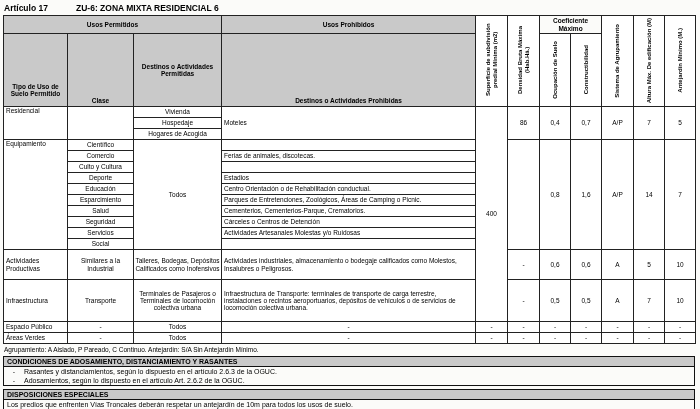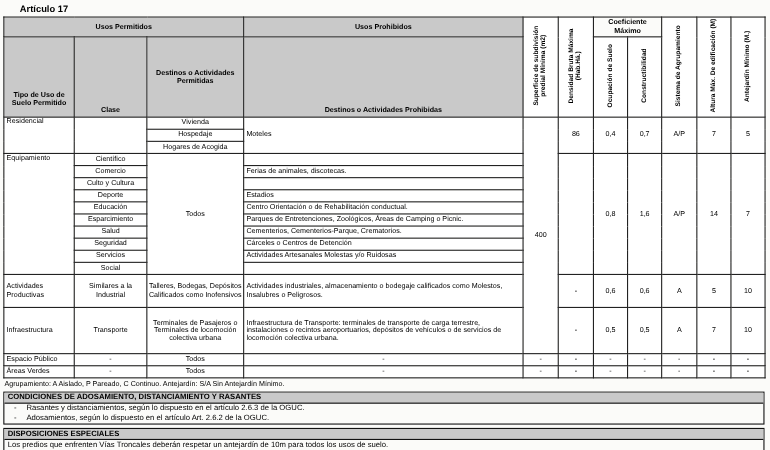--- a/index.html
+++ b/index.html
@@ -2,21 +2,21 @@
 <html><head>
 <meta charset="utf-8">
 <style>
   html,body { margin:0; padding:0; }
   body {
     width:700px; height:409px; overflow:hidden;
     background:#fbfbf9; color:#000;
     font-family:"Liberation Sans", sans-serif;
   }
   .page { padding:2px 3px; }
-  .doc-title { display:flex; align-items:baseline; font-weight:bold; font-size:8.5px; margin:1px 0 2px 1px;text-align:center; }
+  .doc-title { display:flex; align-items:baseline; font-weight:bold; font-size:8.5px; margin:1px 0 2px 1px; }
   .doc-title .article { width:72px; }
 
   table { border-collapse:collapse; table-layout:fixed; width:692px; border:1px solid #111; }
   th, td { border:1px solid #222; padding:0 1px; font-size:6.5px; line-height:1.08; overflow:hidden; }
   th { font-weight:bold; }
   .gray { background:#c9c9c9; }
 
   .hr1 { height:18px; }
   .hr2 { height:73px; }
   .rot { vertical-align:middle; text-align:center; background:#fff; }
@@ -47,20 +47,21 @@
   .bullet-row .dash { width:20px; text-align:center; flex:0 0 20px; }
   .sec-text { font-size:7px; padding:1px 3px 2px 3px; }
 </style>
 </head>
 <body>
 
 <div class="page">
 
   <div class="doc-title">
     <span class="article">Artículo 17</span>
+    <span>ZU-6: ZONA MIXTA RESIDENCIAL 6</span>
   </div>
 
   <table>
     <colgroup>
       <col style="width:64px">
         <col style="width:66px">
         <col style="width:88px">
         <col style="width:254px">
       <col style="width:32px">
         <col style="width:32px">

